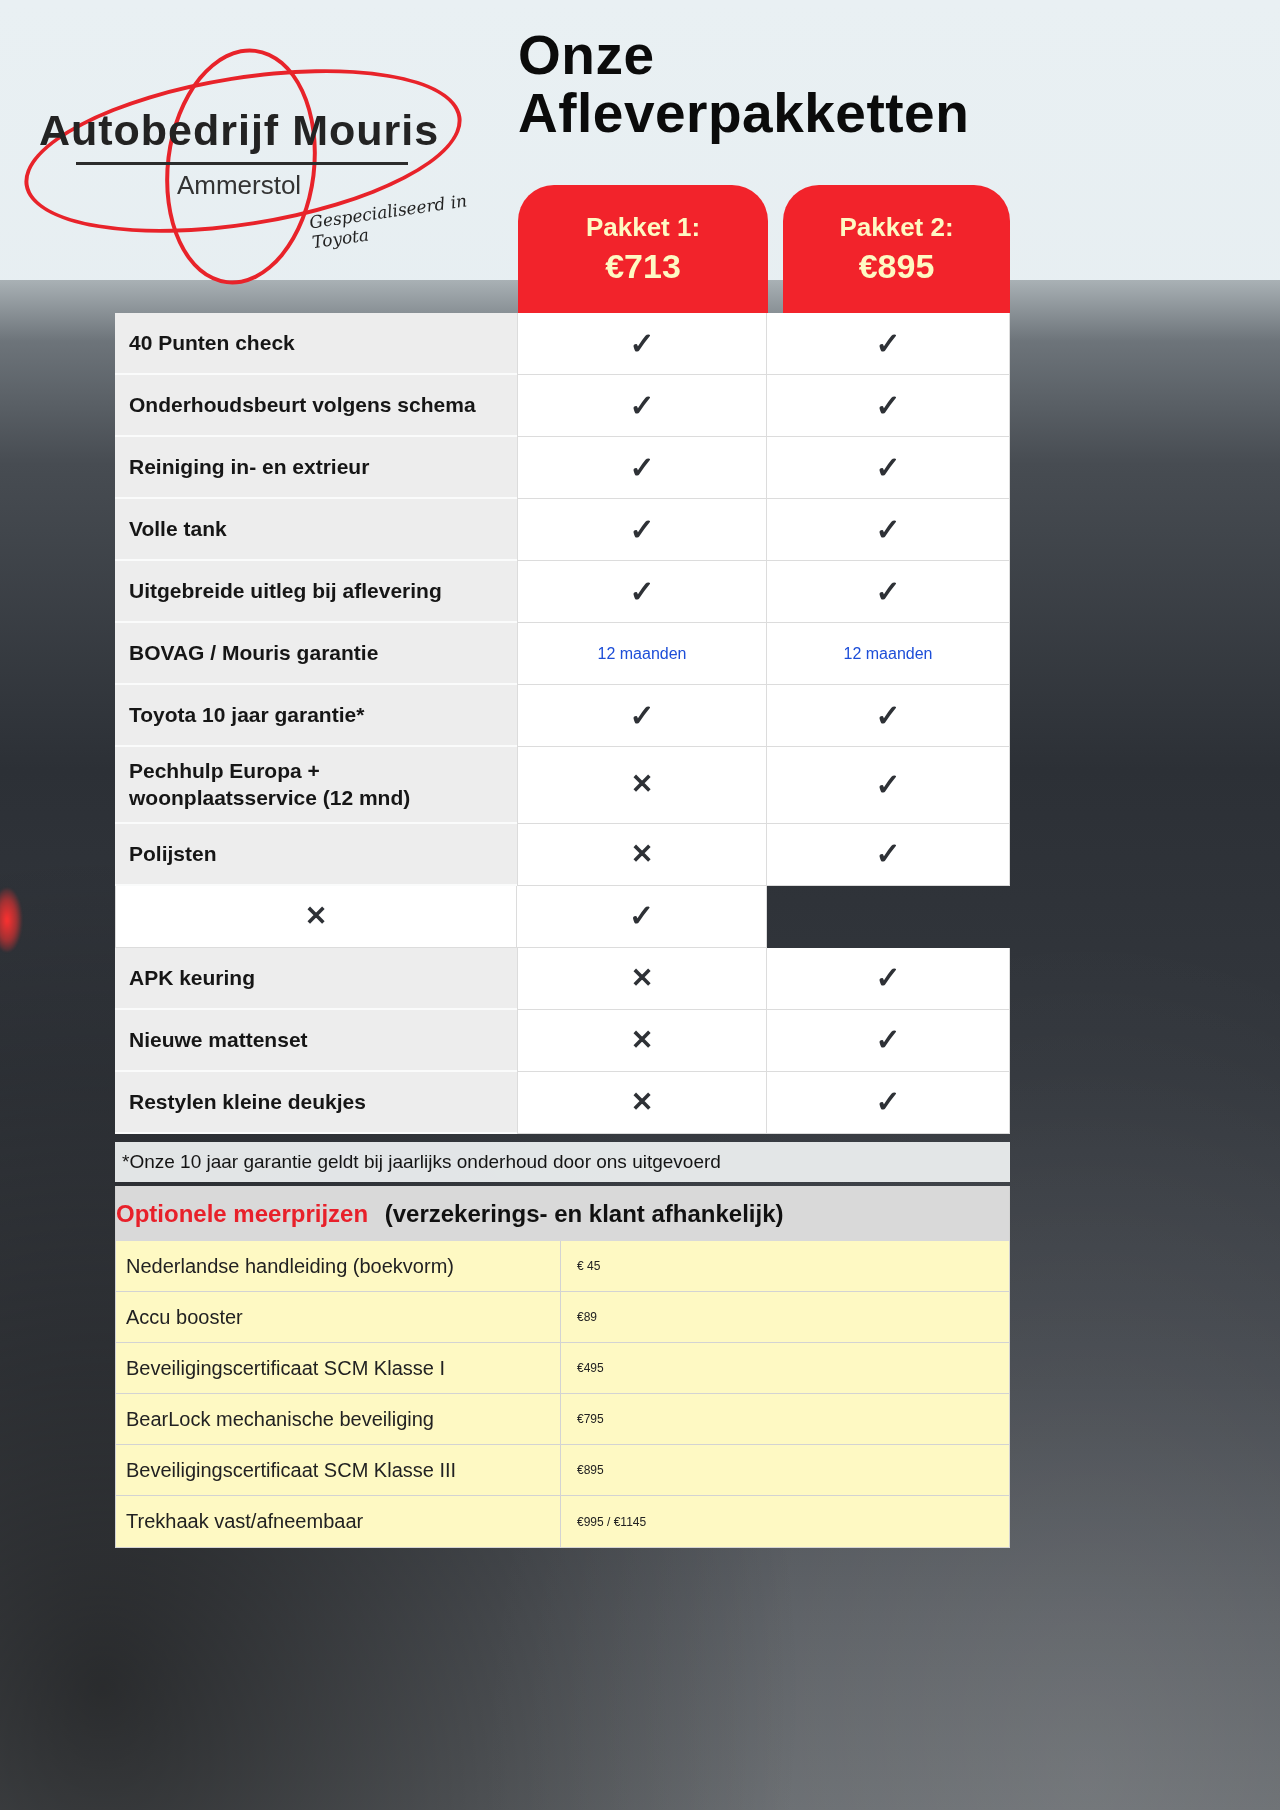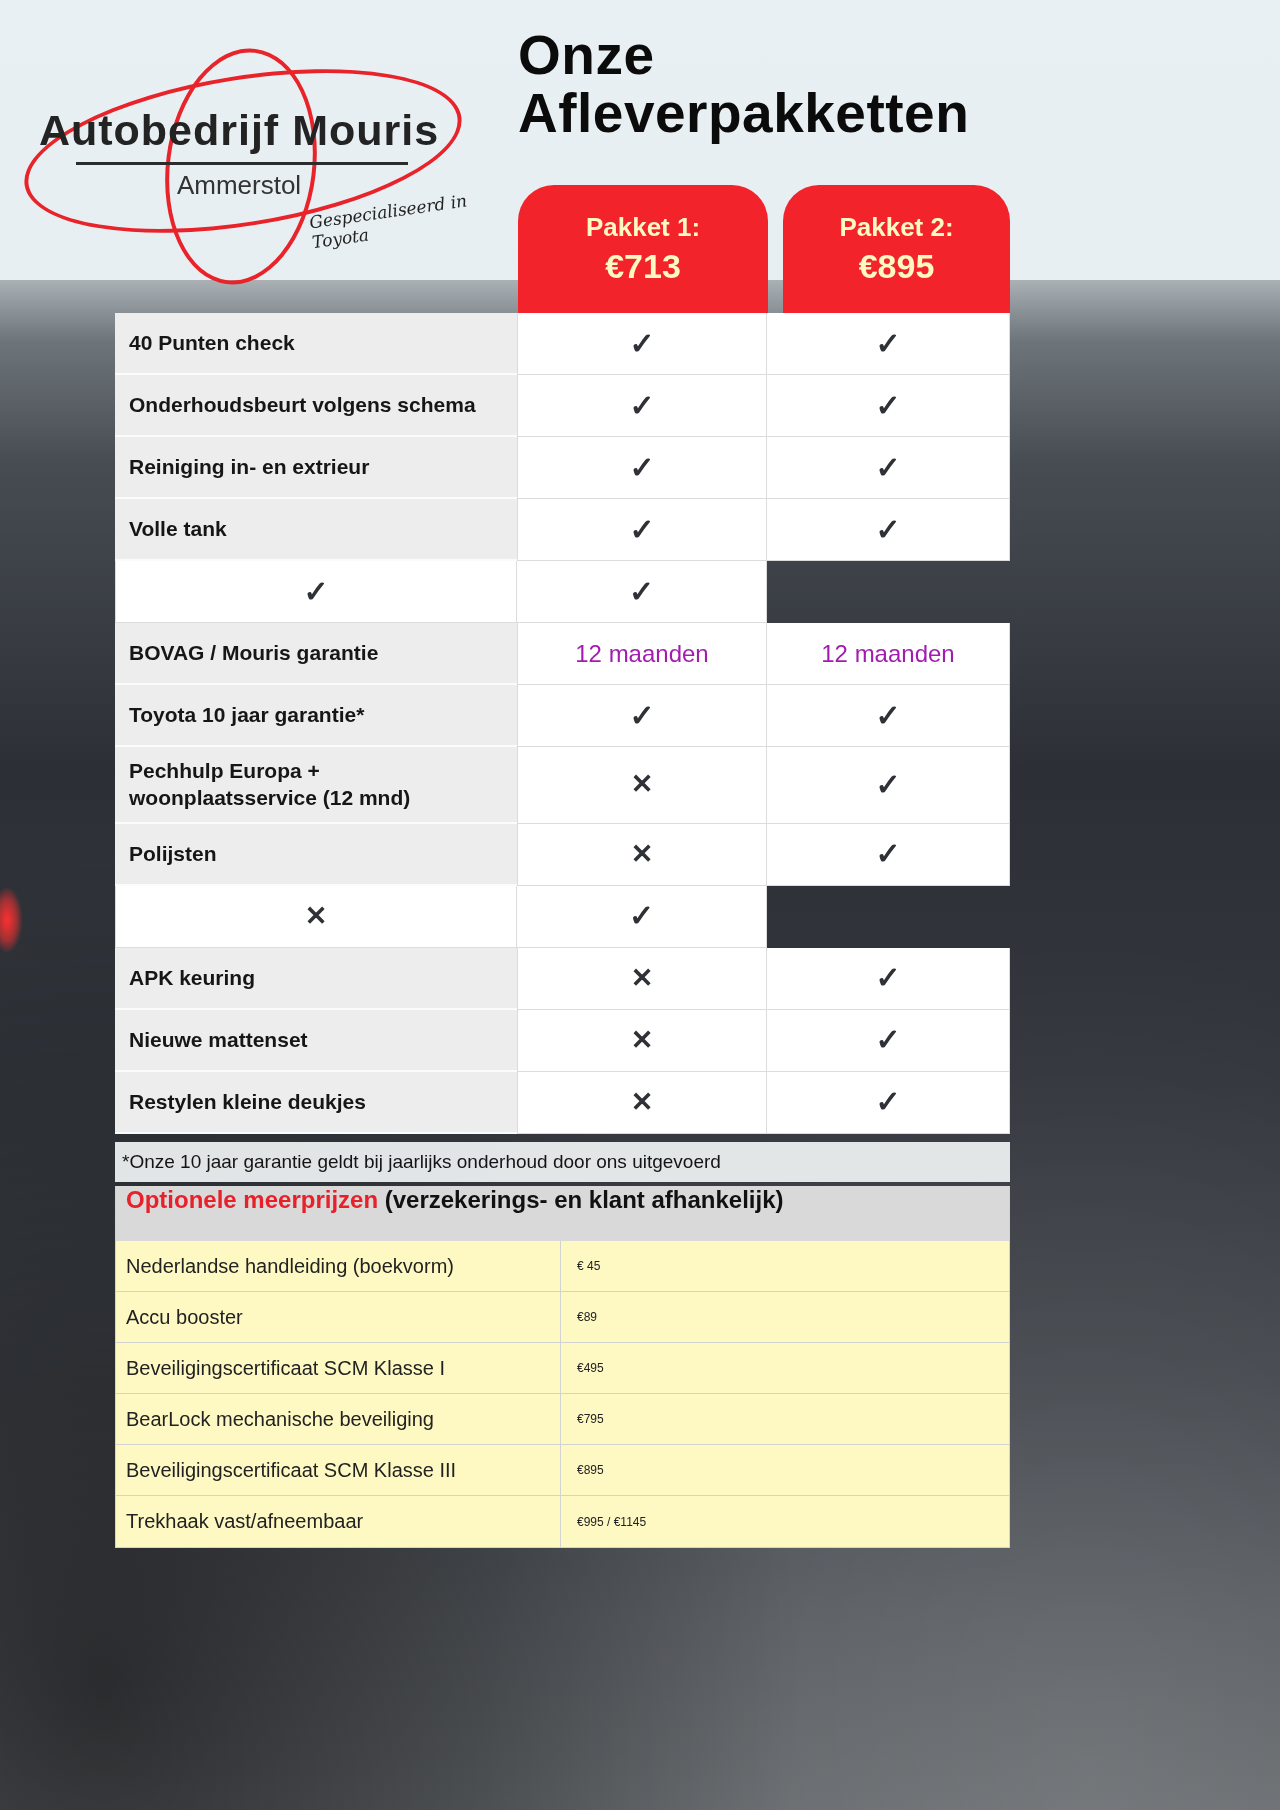--- a/index.html
+++ b/index.html
@@ -71,34 +71,34 @@
     font-weight:700; font-size:21px; color:#161616; border-bottom:2px solid #fafbfb;
     white-space:pre-line; line-height:1.3;
   }
   .comp-cell {
     background:#ffffff; border-right:1px solid #dcdcdc; border-bottom:1px solid #dcdcdc;
     display:flex; align-items:center; justify-content:center;
   }
   .comp-cell.first { border-left:1px solid #dcdcdc; }
   .mark { font-size:30px; font-weight:700; color:#2e3136; line-height:1; }
   .mark.cross { font-size:27px; }
-  .cell-text { font-size:24px; color:#a21caf; }
+  .cell-text { font-size:16px; color:#1d4ed8; }
 
   
   .footnote {
     position:absolute; left:115px; top:1142px; width:895px; height:40px;
     background:rgba(236,239,240,0.95); display:flex; align-items:center;
     padding-left:7px; font-size:19px; color:#141414;
   }
 
   
   .opt-table { position:absolute; left:115px; top:1186px; width:895px; background:#ffffff; border:1px solid #d3d3d3; border-top:none; }
   .opt-header {
-    height:55px; background:#d9d9d9; display:flex; 
-    padding-left:10px; font-size:24px; font-weight:700; color:#111;
+    height:55px; background:#d9d9d9; display:flex; align-items:center;
+    padding-left:0; font-size:24px; font-weight:700; color:#111;gap:10px;
   }
   .opt-header .red { color:#e8202a; }
   .opt-header .rest { color:#111; white-space:pre; }
   .opt-row { display:grid; grid-template-columns:445px 448px; height:51px; border-bottom:1px solid #d3d3d3; background:#fef9c3; }
   .opt-row:last-child { border-bottom:none; }
   .opt-label { display:flex; align-items:center; padding-left:10px; font-size:20px; color:#222; border-right:1px solid #d3d3d3; }
   .opt-price { display:flex; align-items:center; padding-left:16px; font-size:12px; color:#222; }
 </style>
 </head>
 <body>
@@ -164,20 +164,21 @@
     <div class="comp-label">Volle tank</div>
     <div class="comp-cell first">
           <span class="mark check">✓</span>
         </div>
     <div class="comp-cell">
           <span class="mark check">✓</span>
         </div>
   </div>
 
   <div class="comp-row">
+    <div class="comp-label">Uitgebreide uitleg bij aflevering</div>
     <div class="comp-cell first">
           <span class="mark check">✓</span>
         </div>
     <div class="comp-cell">
           <span class="mark check">✓</span>
         </div>
   </div>
 
   <div class="comp-row">
     <div class="comp-label">BOVAG / Mouris garantie</div>

